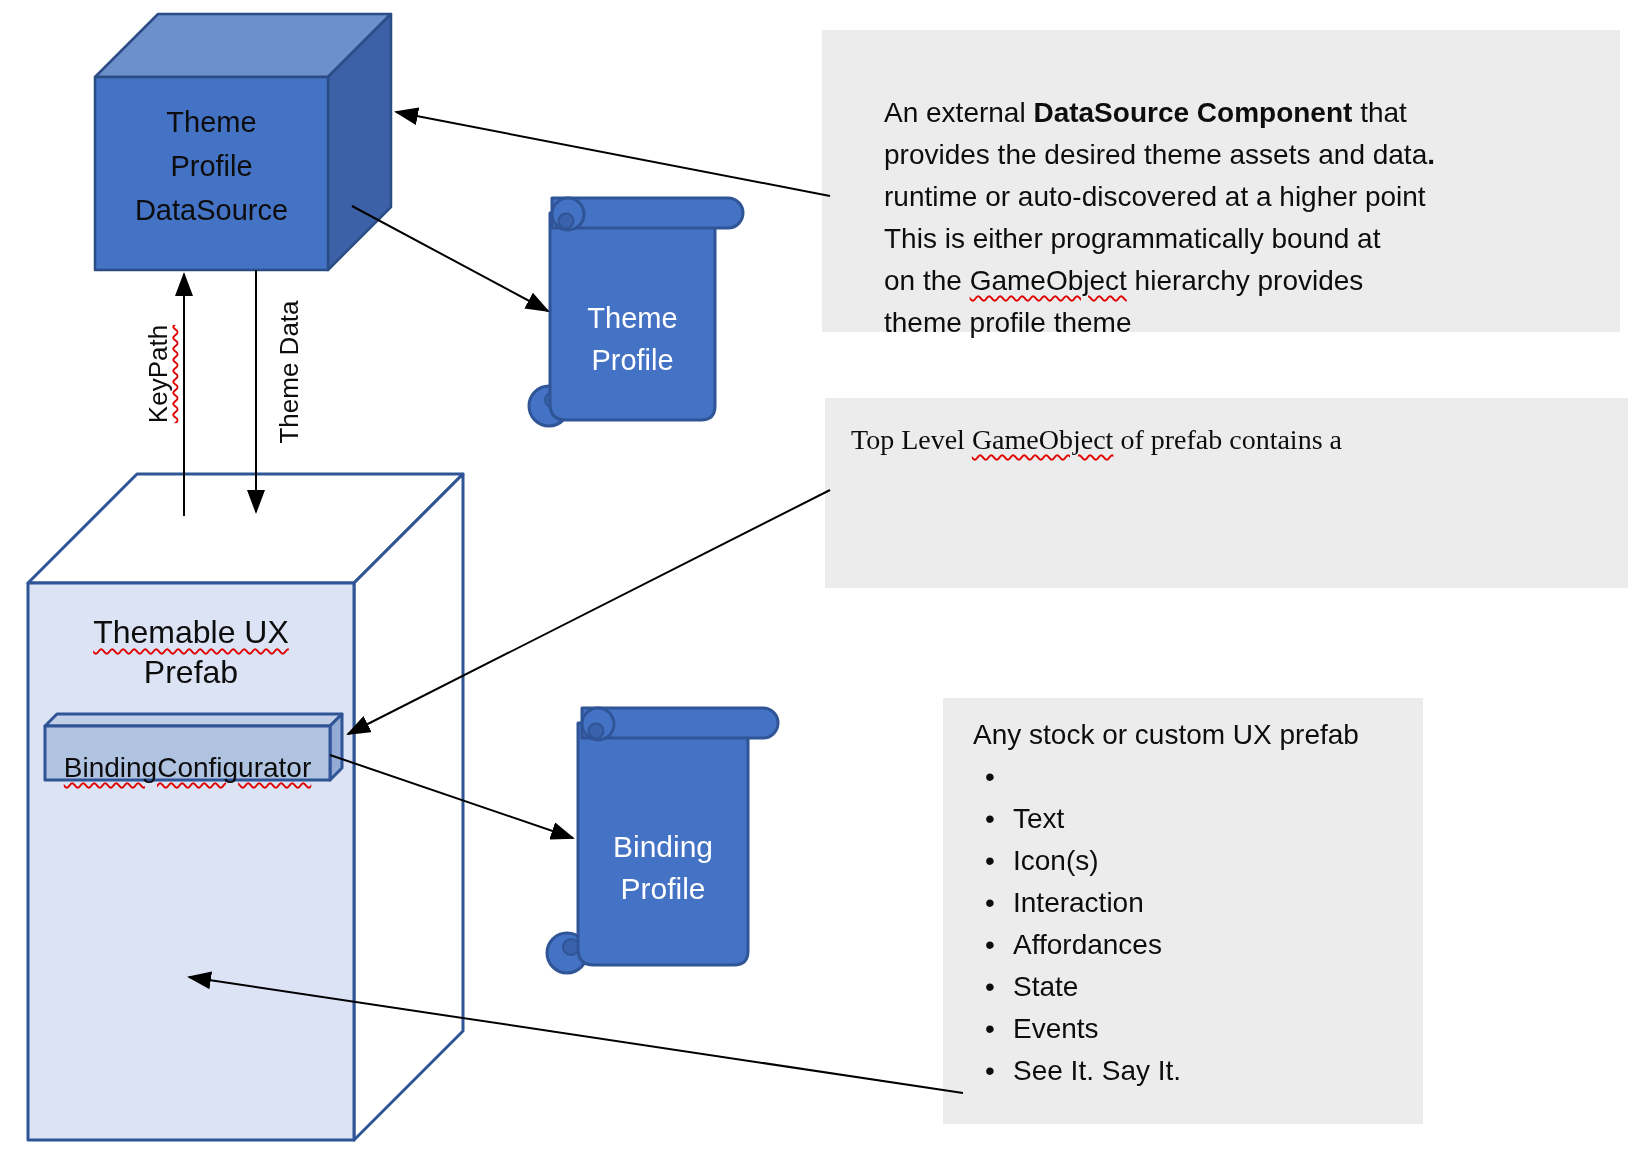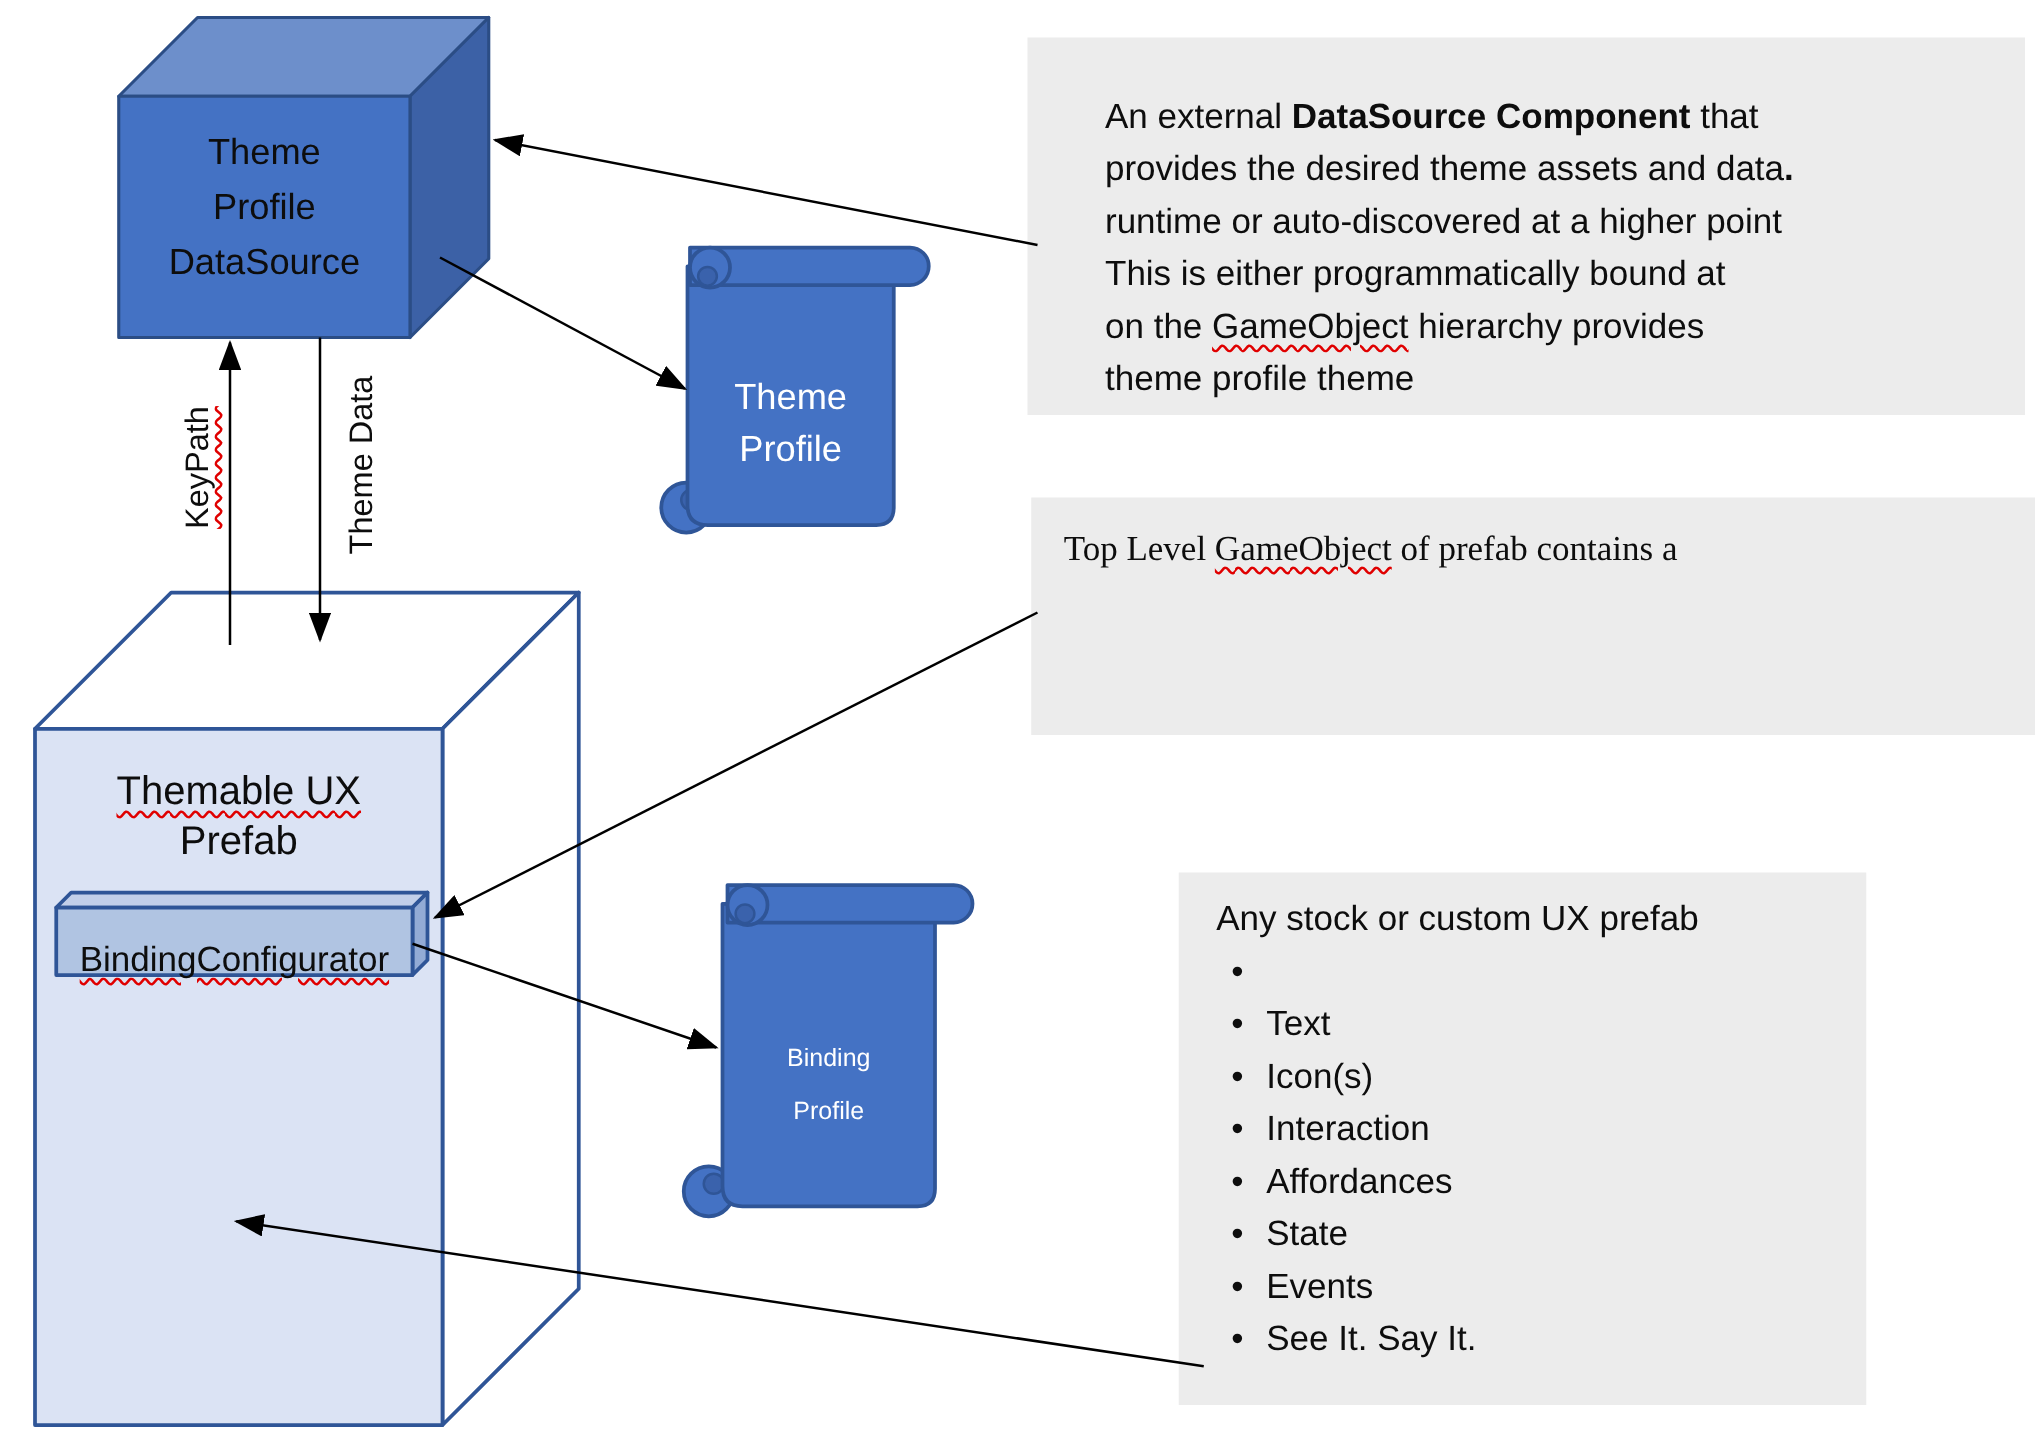--- a/index.html
+++ b/index.html
@@ -2,40 +2,40 @@
 <html style="--text: #0d0d0d; --note-bg: #ececec; --squiggle: #e00000; --arrow: #000000; --shape-border: #2f5597; --cube-front: #4472c4; --cube-top: #6d8fcb; --cube-side: #3c61a6; --cube-edge: #2b4d85; --prefab-front: #dbe3f4; --slab-front: #b0c4e2; --slab-top: #c2cfe9; --slab-side: #93abd5; --scroll-fill: #4472c4; --scroll-inner: #3a62ac; --scroll-text: #ffffff;"><head>
 <meta charset="utf-8">
 <style>
   html,body{margin:0;padding:0;background:#fff;}
   #canvas{position:relative;width:1628px;height:1157px;background:#fff;overflow:hidden;
           font-family:"Liberation Sans",sans-serif;color:var(--text,#0d0d0d);}
   
   .note{position:absolute;background:var(--note-bg,#ececec);z-index:1;}
   .note-text{font-size:28px;line-height:42px;white-space:nowrap;}
   #note-datasource{left:822px;top:30px;width:798px;height:302px;}
-  #note-datasource .note-text{padding:42px 0 0 62px;}
+  #note-datasource .note-text{padding:42px 0 0 62px;margin-top:20px;}
   #note-configurator{left:825px;top:398px;width:803px;height:190px;}
   #note-configurator .note-text{padding:21px 0 0 26px;font-family:Liberation Serif, serif;}
-  #note-prefab-features{left:943px;top:698px;width:550px;height:426px;}
+  #note-prefab-features{left:943px;top:698px;width:480px;height:426px;}
   #note-prefab-features .inner{padding:16px 0 0 30px;font-size:28px;line-height:42px;white-space:nowrap;}
   .bullet-row{display:flex;}
   .bullet-dot{width:40px;flex:0 0 40px;padding-left:12px;box-sizing:border-box;}
   .b{font-weight:bold;}
   .sq{text-decoration-line:underline;text-decoration-style:wavy;
       text-decoration-color:var(--squiggle,#e00000);text-decoration-thickness:1.5px;
       text-underline-offset:5px;}
   
   #diagram-svg{position:absolute;left:0;top:0;z-index:2;}
   
   .dlabel{position:absolute;z-index:3;text-align:center;white-space:nowrap;margin-top:15px;}
   #cube-label{left:95px;top:85px;width:233px;font-size:29px;line-height:44px;}
   #prefab-label{left:28px;top:597px;width:326px;font-size:32px;line-height:40px;}
   #slab-label{left:45px;top:738px;width:285px;font-size:28px;line-height:30px;}
   #scroll-theme-label{left:550px;top:282px;width:165px;font-size:29px;line-height:42px;color:var(--scroll-text,#fff);}
-  #scroll-binding-label{left:578px;top:811px;width:170px;font-size:20px;line-height:42px;color:var(--scroll-text,#fff);}
+  #scroll-binding-label{left:578px;top:811px;width:170px;font-size:30px;line-height:42px;color:var(--scroll-text,#fff);}
   .vlabel{position:absolute;z-index:3;font-size:26px;white-space:nowrap;
           transform:translate(-50%,-50%) rotate(-90deg);}
   #keypath-label{left:158px;top:374px;}
   #themedata-label{left:289px;top:372px;}
 </style>
 </head>
 <body>
 
 <div id="canvas">
 

